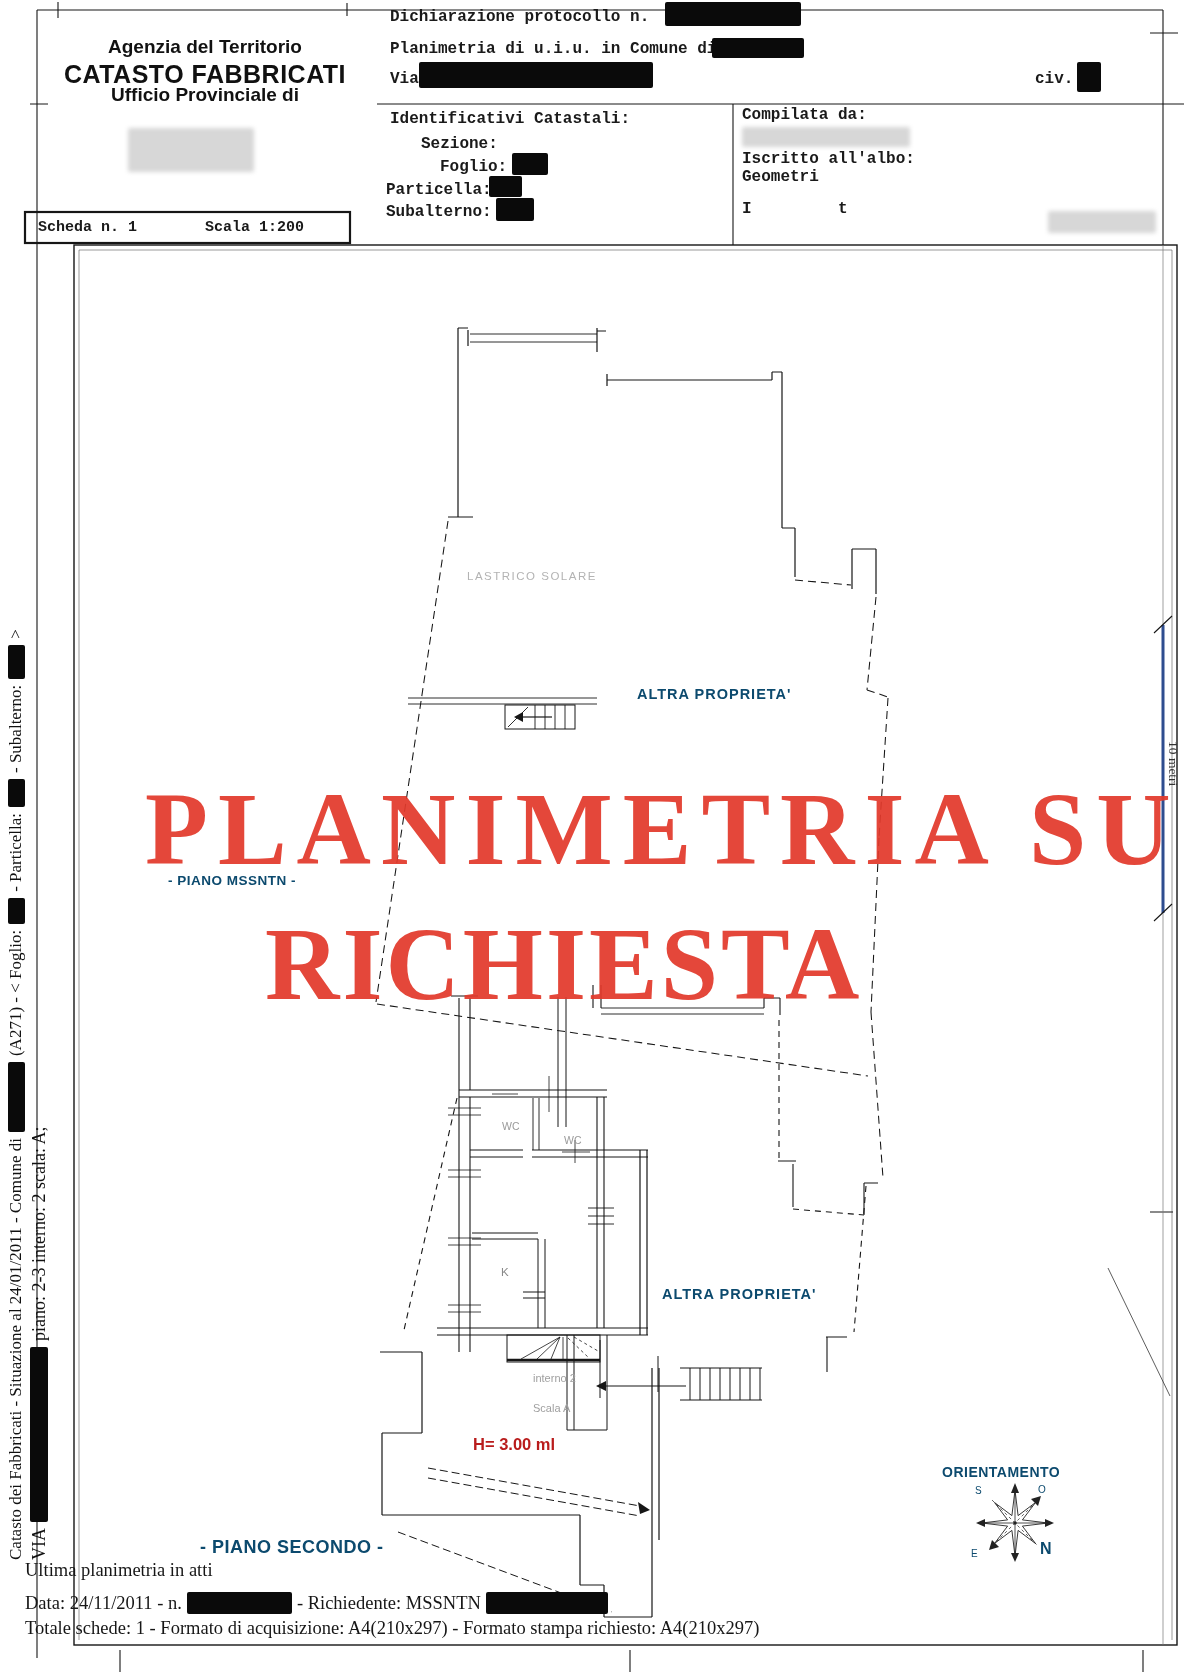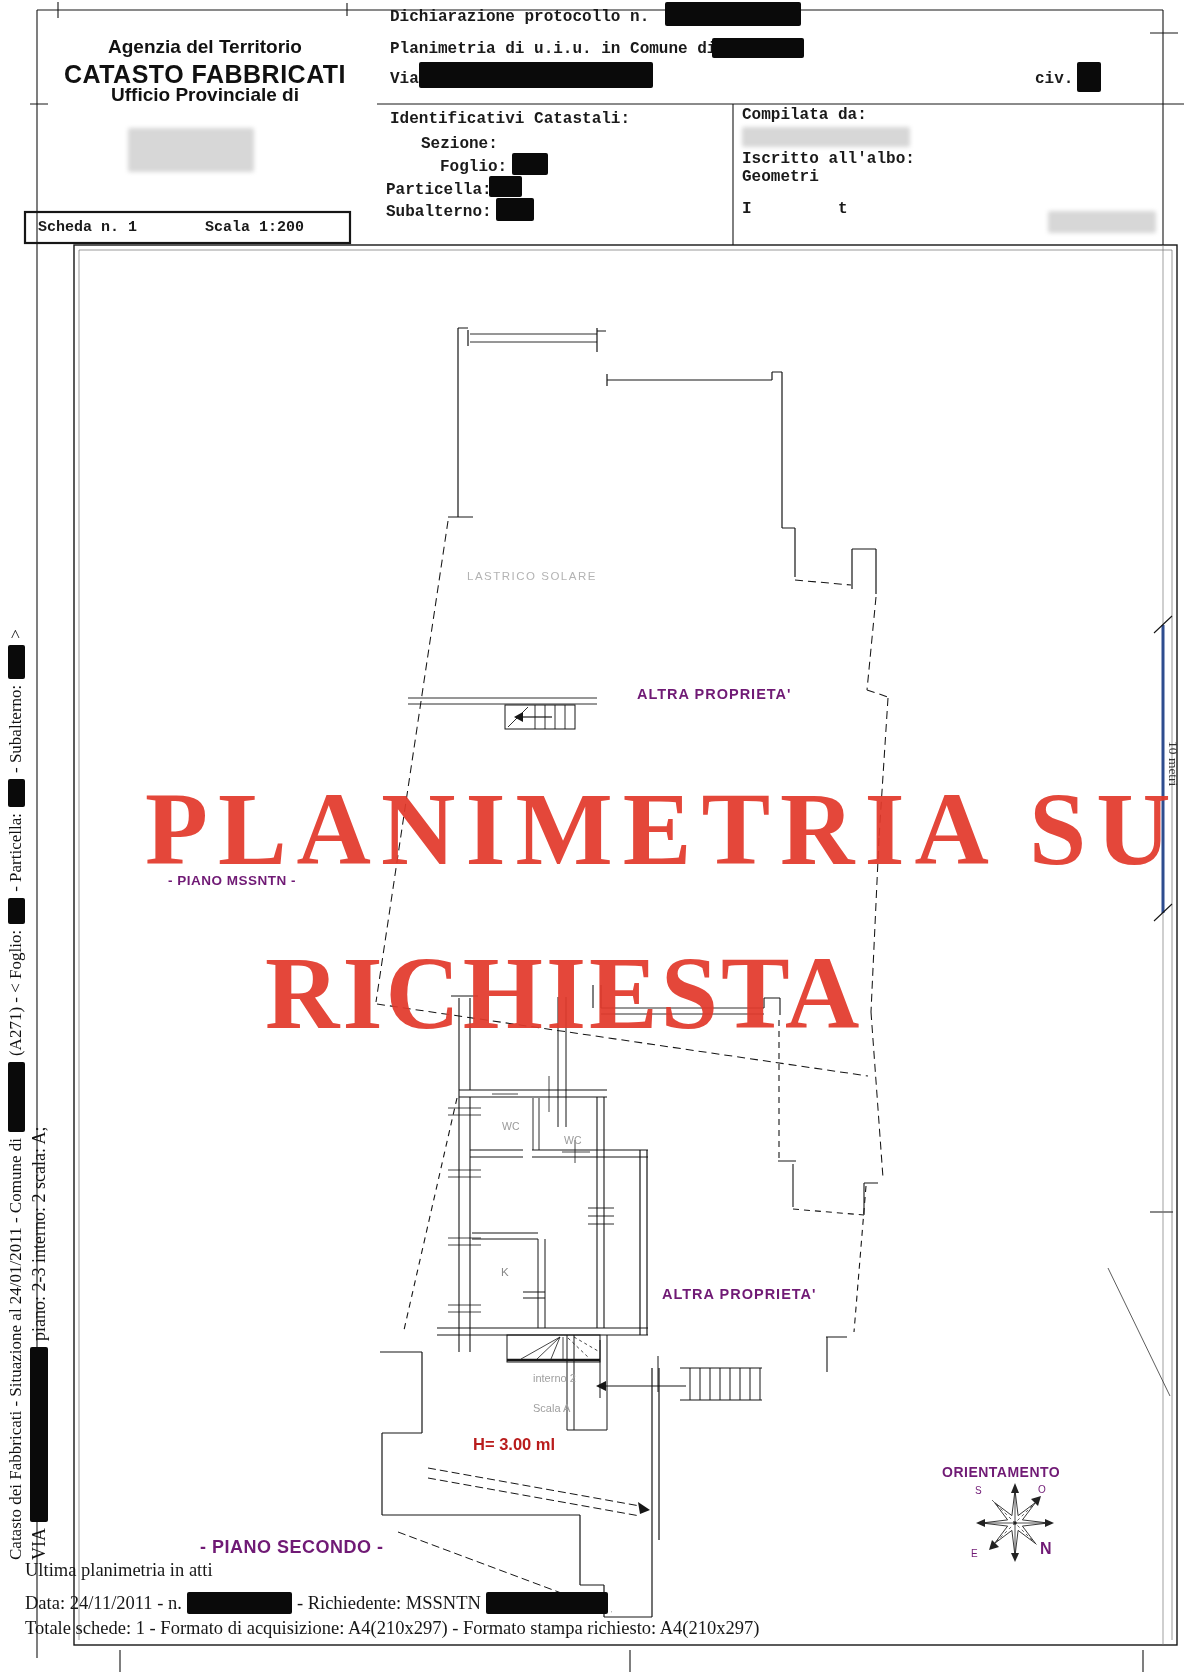--- a/index.html
+++ b/index.html
@@ -5,21 +5,21 @@
   html,body{margin:0;padding:0;background:#888;}
   #page{position:relative;width:1188px;height:1675px;background:#fff;overflow:hidden;
         font-family:"Liberation Sans",sans-serif;color:#161616;}
   svg{position:absolute;left:0;top:0;z-index:1;}
   .txt{position:absolute;z-index:2;white-space:nowrap;}
   .mono{font-family:"Liberation Mono","DejaVu Sans Mono",monospace;font-weight:bold;font-size:16px;color:#1a1a1a;}
   .serif{font-family:"Liberation Serif","DejaVu Serif",serif;}
   .logo{font-weight:bold;text-align:center;width:290px;left:60px;color:#111;}
   .redact{position:absolute;background:#0a0a0a;border-radius:2px;z-index:3;}
   .blur{position:absolute;background:#d7d7d7;filter:blur(2px);border-radius:2px;z-index:2;}
-  .planlbl{position:absolute;z-index:2;white-space:nowrap;font-weight:600;color:#701a75;}
+  .planlbl{position:absolute;z-index:2;white-space:nowrap;font-weight:600;color:#0c4a6e;}
   .stamp{position:absolute;z-index:4;font-family:"Liberation Serif","DejaVu Serif",serif;
          font-weight:bold;white-space:nowrap;opacity:0.93;}
   .vrot{transform-origin:0 0;transform:rotate(-90deg);display:flex;align-items:center;gap:6px;
         font-family:"Liberation Serif","DejaVu Serif",serif;font-size:17px;color:#111;z-index:2;position:absolute;}
   .inlineblk{display:inline-block;background:#0a0a0a;border-radius:2px;}
   .footrow{display:flex;align-items:center;gap:5px;}
 </style>
 </head>
 <body>
 
@@ -141,21 +141,21 @@
 <div class="txt mono" style="left:742px;top:150px;">Iscritto all'albo:</div>
 <div class="txt mono" style="left:742px;top:168px;">Geometri</div>
 <div class="txt mono" style="left:742px;top:200px;">I</div>
 <div class="txt mono" style="left:838px;top:200px;">t</div>
 <div class="blur" style="left:1048px;top:211px;width:108px;height:22px;"></div>
 
 <div class="txt mono" style="left:38px;top:219px;font-size:15px;">Scheda n. 1</div>
 <div class="txt mono" style="left:205px;top:219px;font-size:15px;">Scala 1:200</div>
 
 <div class="stamp" style="left:145px;top:770px;font-size:103px;letter-spacing:10px;color:#e23a2c;">PLANIMETRIA SU</div>
-<div class="stamp" style="left:265px;top:934px;font-size:103px;letter-spacing:3px;color:#e23a2c;">RICHIESTA</div>
+<div class="stamp" style="left:265px;top:905px;font-size:103px;letter-spacing:3px;color:#e23a2c;">RICHIESTA</div>
 
 <div class="planlbl" style="left:467px;top:570px;font-size:11.5px;color:#b3b3b3;letter-spacing:1.5px;font-weight:400;">LASTRICO SOLARE</div>
 <div class="planlbl" style="left:637px;top:686px;font-size:14.5px;letter-spacing:1px;">ALTRA PROPRIETA'</div>
 <div class="planlbl" style="left:168px;top:873px;font-size:13.5px;letter-spacing:0.5px;">- PIANO MSSNTN -</div>
 <div class="planlbl" style="left:662px;top:1286px;font-size:14.5px;letter-spacing:1px;">ALTRA PROPRIETA'</div>
 <div class="planlbl" style="left:502px;top:1120px;font-size:10.5px;color:#9a9a9a;font-weight:400;">WC</div>
 <div class="planlbl" style="left:564px;top:1134px;font-size:10.5px;color:#9a9a9a;font-weight:400;">WC</div>
 <div class="planlbl" style="left:501px;top:1266px;font-size:11.5px;color:#8a8a8a;font-weight:400;">K</div>
 <div class="planlbl" style="left:533px;top:1372px;font-size:11px;color:#a0a0a0;font-weight:400;">interno 2</div>
 <div class="planlbl" style="left:533px;top:1386px;font-size:11px;color:#a0a0a0;font-weight:400;margin-top:16px;">Scala A</div>

